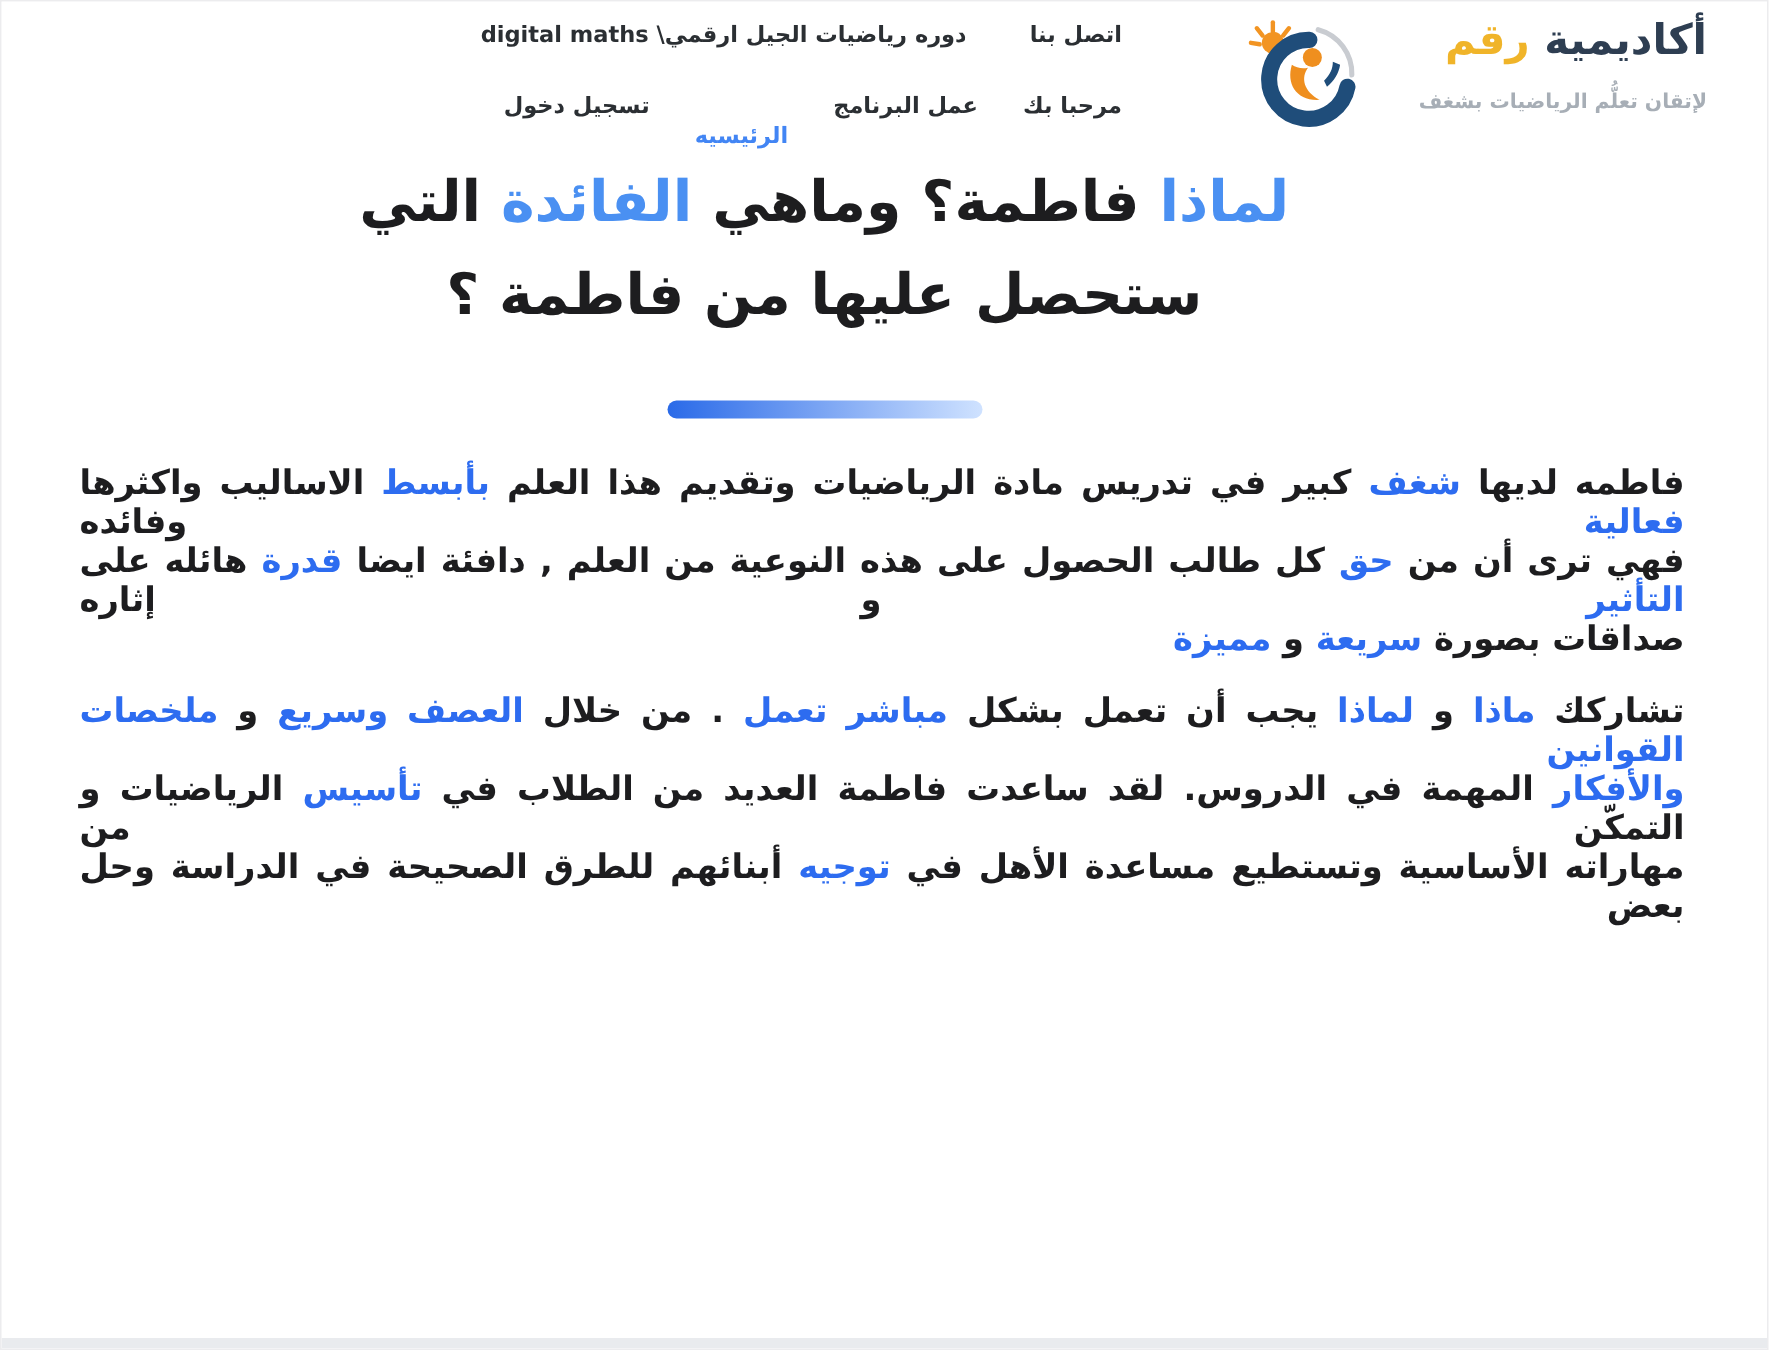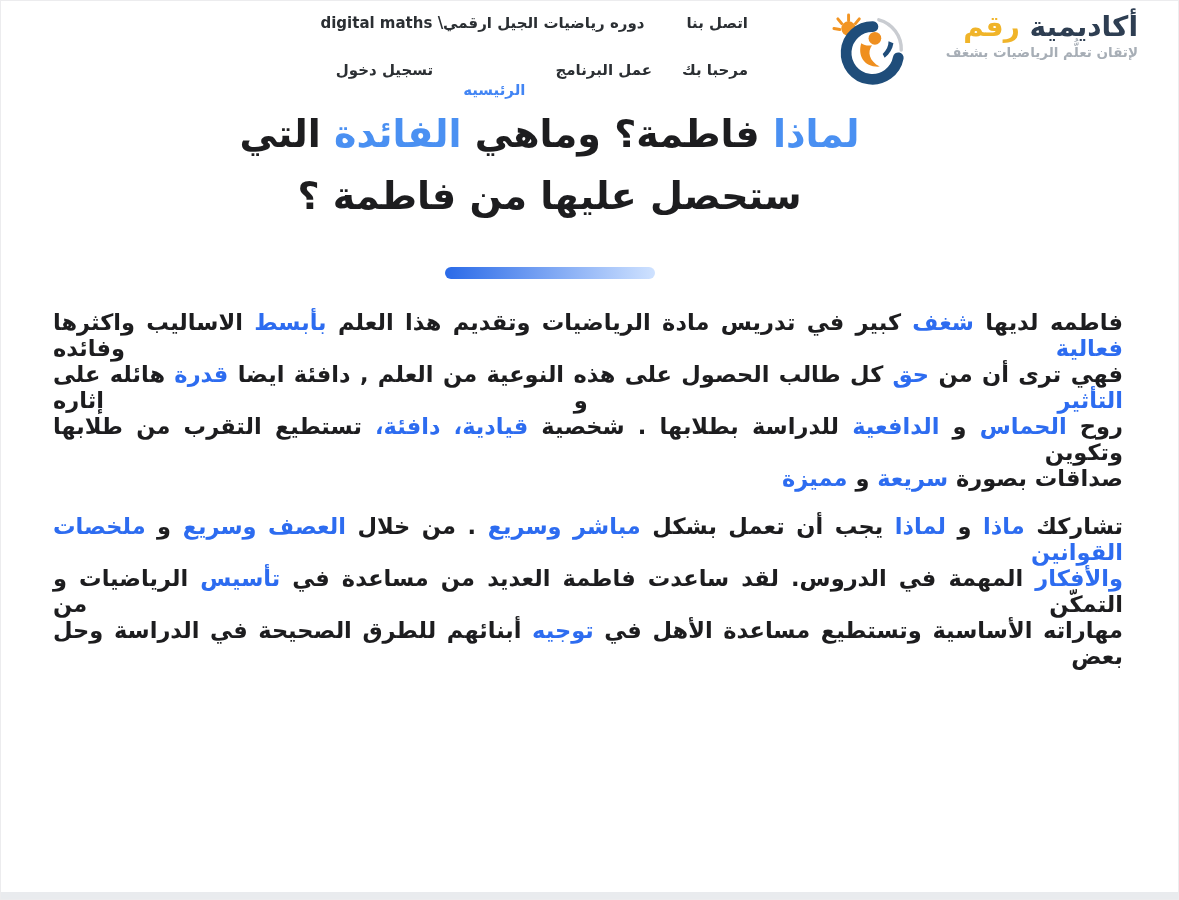--- a/index.html
+++ b/index.html
@@ -21,21 +21,21 @@
   .nav-row-2{column-gap:30px;}
   .nav a{color:#2b2f33;font-size:15px;font-weight:700;text-decoration:none;cursor:pointer;}
   .nav a.active{color:var(--nav-active);margin-top:40px;}
 
   .brand{position:absolute;top:8px;right:40px;display:flex;direction:rtl;
     align-items:flex-start;column-gap:36px;cursor:pointer;}
   .brand-text{text-align:right;direction:rtl;}
   .brand-title{font-size:28px;font-weight:700;line-height:1.25;white-space:nowrap;}
   .brand-title .dark{color:var(--brand-navy);}
   .brand-title .gold{color:var(--brand-gold);}
-  .brand-tagline{font-size:13.5px;color:var(--tagline);font-weight:700;margin-top:0;white-space:nowrap;}
+  .brand-tagline{font-size:13.5px;color:var(--tagline);font-weight:700;margin-top:16px;white-space:nowrap;}
   .brand-icon{width:78px;height:78px;flex:0 0 auto;margin-top:2px;}
 
   
   .hero{padding:0 120px 0 40px;text-align:center;}
   .hero h1{margin-top:10px;font-size:38px;font-weight:800;line-height:62px;
     color:var(--text);direction:rtl;}
   .hero h1 .hl{color:var(--heading-hl);}
   .divider{width:210px;height:12px;border-radius:7px;margin:40px auto 0;
     background:linear-gradient(to right,var(--div-from),var(--div-to));}
 
@@ -104,24 +104,23 @@
         <div><span class="hl">لماذا</span><span> فاطمة؟ وماهي </span><span class="hl">الفائدة</span><span> التي</span></div>
         <div><span>ستحصل عليها من فاطمة ؟</span></div>
       </h1>
     <div class="divider"></div>
   </section>
 
   <section class="content" id="content">
       <div class="para para-0">
         <div class="line full"><span>فاطمه لديها </span><span class="hl">شغف</span><span> كبير في تدريس مادة الرياضيات وتقديم هذا العلم </span><span class="hl">بأبسط</span><span> الاساليب واكثرها </span><span class="hl">فعالية</span><span> وفائده</span></div>
         <div class="line full"><span>فهي ترى أن من </span><span class="hl">حق</span><span> كل طالب الحصول على هذه النوعية من العلم , دافئة ايضا </span><span class="hl">قدرة</span><span> هائله على </span><span class="hl">التأثير</span><span> و إثاره</span></div>
-        <div class="line full"><span>روح </span><span class="hl">الحماس</span><span> و </span><span class="hl">الدافعية</span><span> للدراسة بطلابها . شخصية </span><span class="hl">قيادية، دافئة،</span><span> تستطيع التقرب من طلابها وتكوين</span></div>
         <div class="line"><span>صداقات بصورة </span><span class="hl">سريعة</span><span> و </span><span class="hl">مميزة</span></div>
       </div>
       <div class="para para-1">
-        <div class="line full"><span>تشاركك </span><span class="hl">ماذا</span><span> و </span><span class="hl">لماذا</span><span>  يجب أن تعمل بشكل </span><span class="hl">مباشر وسريع</span><span> . من خلال </span><span class="hl">العصف وسريع</span><span>  و </span><span class="hl">ملخصات القوانين</span></div>
-        <div class="line full"><span class="hl">والأفكار</span><span> المهمة في الدروس. لقد ساعدت فاطمة  العديد من مساعدة  في </span><span class="hl">تأسيس</span><span> الرياضيات و التمكّن من</span></div>
+        <div class="line full"><span>تشاركك </span><span class="hl">ماذا</span><span> و </span><span class="hl">لماذا</span><span>  يجب أن تعمل بشكل </span><span class="hl">مباشر تعمل</span><span> . من خلال </span><span class="hl">العصف وسريع</span><span>  و </span><span class="hl">ملخصات القوانين</span></div>
+        <div class="line full"><span class="hl">والأفكار</span><span> المهمة في الدروس. لقد ساعدت فاطمة  العديد من الطلاب  في </span><span class="hl">تأسيس</span><span> الرياضيات و التمكّن من</span></div>
         <div class="line full"><span>مهاراته الأساسية وتستطيع مساعدة الأهل في </span><span class="hl">توجيه</span><span> أبنائهم للطرق الصحيحة في الدراسة وحل بعض</span></div>
       </div>
     </section>
 </main>
 
 <div class="bottom-strip"></div>
 
 </body></html>

